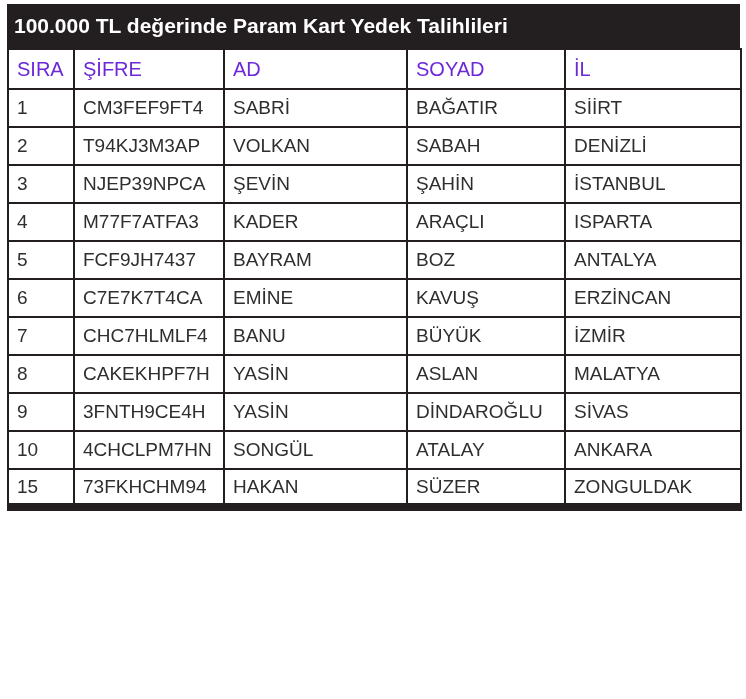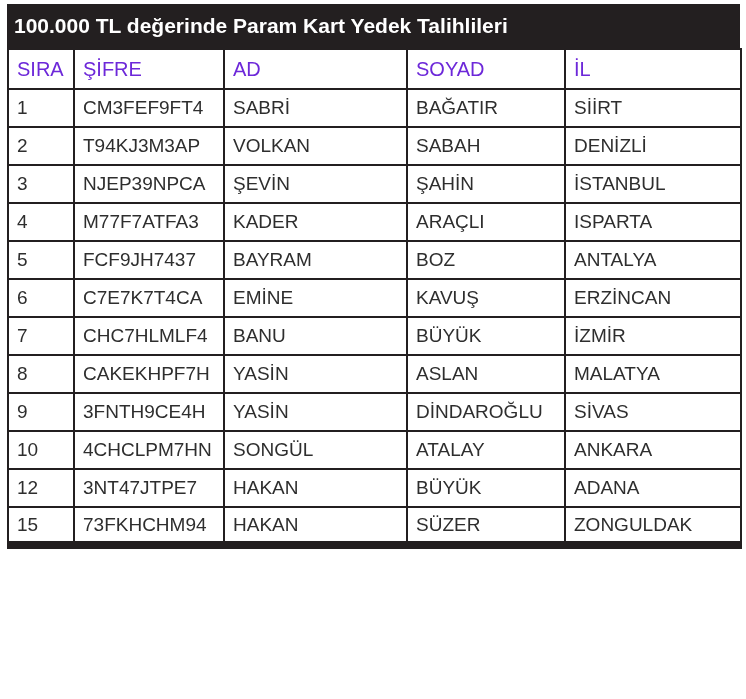--- a/index.html
+++ b/index.html
@@ -149,27 +149,20 @@
           <td>SİVAS</td>
         </tr>
         <tr>
           <td>10</td>
           <td>4CHCLPM7HN</td>
           <td>SONGÜL</td>
           <td>ATALAY</td>
           <td>ANKARA</td>
         </tr>
         <tr>
-          <td>12</td>
-          <td>3NT47JTPE7</td>
-          <td>HAKAN</td>
-          <td>BÜYÜK</td>
-          <td>ADANA</td>
-        </tr>
-        <tr>
           <td>15</td>
           <td>73FKHCHM94</td>
           <td>HAKAN</td>
           <td>SÜZER</td>
           <td>ZONGULDAK</td>
         </tr>
       </tbody>
   </table>
 </div>
 

